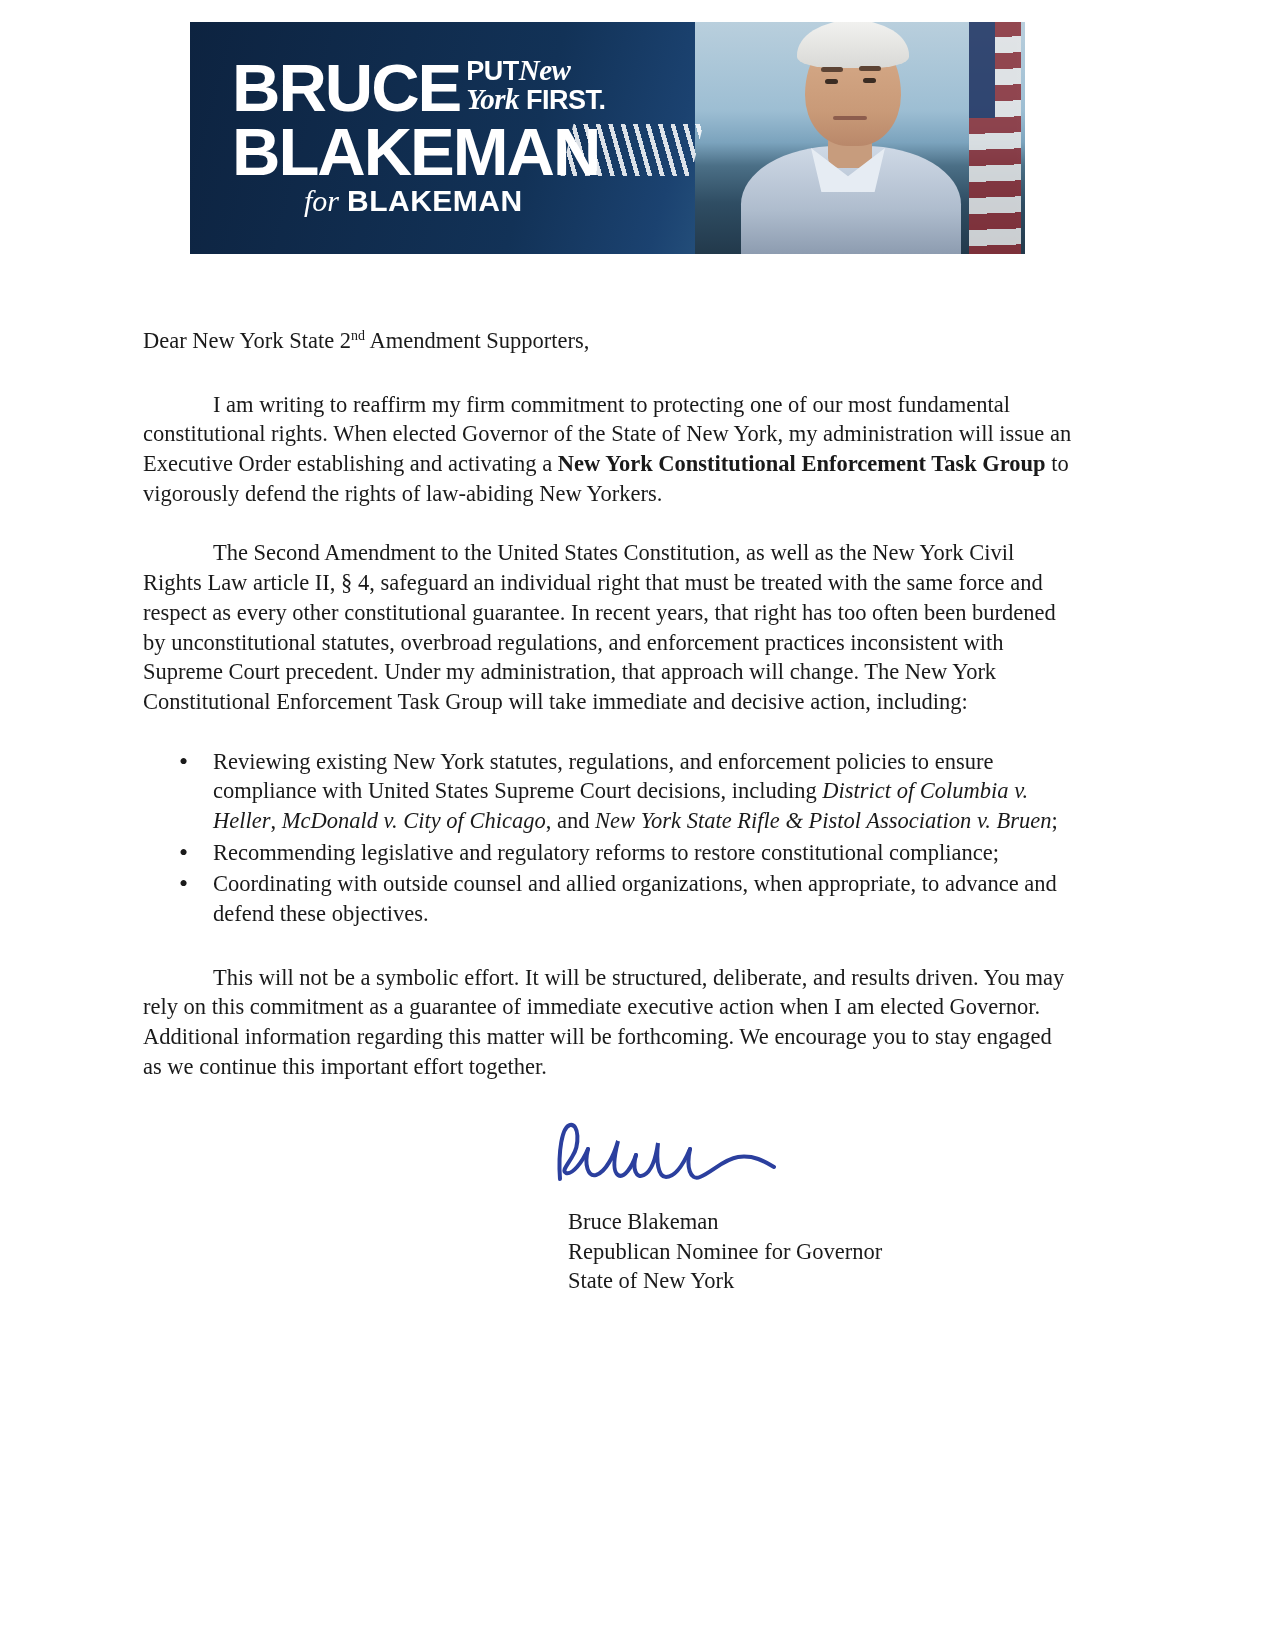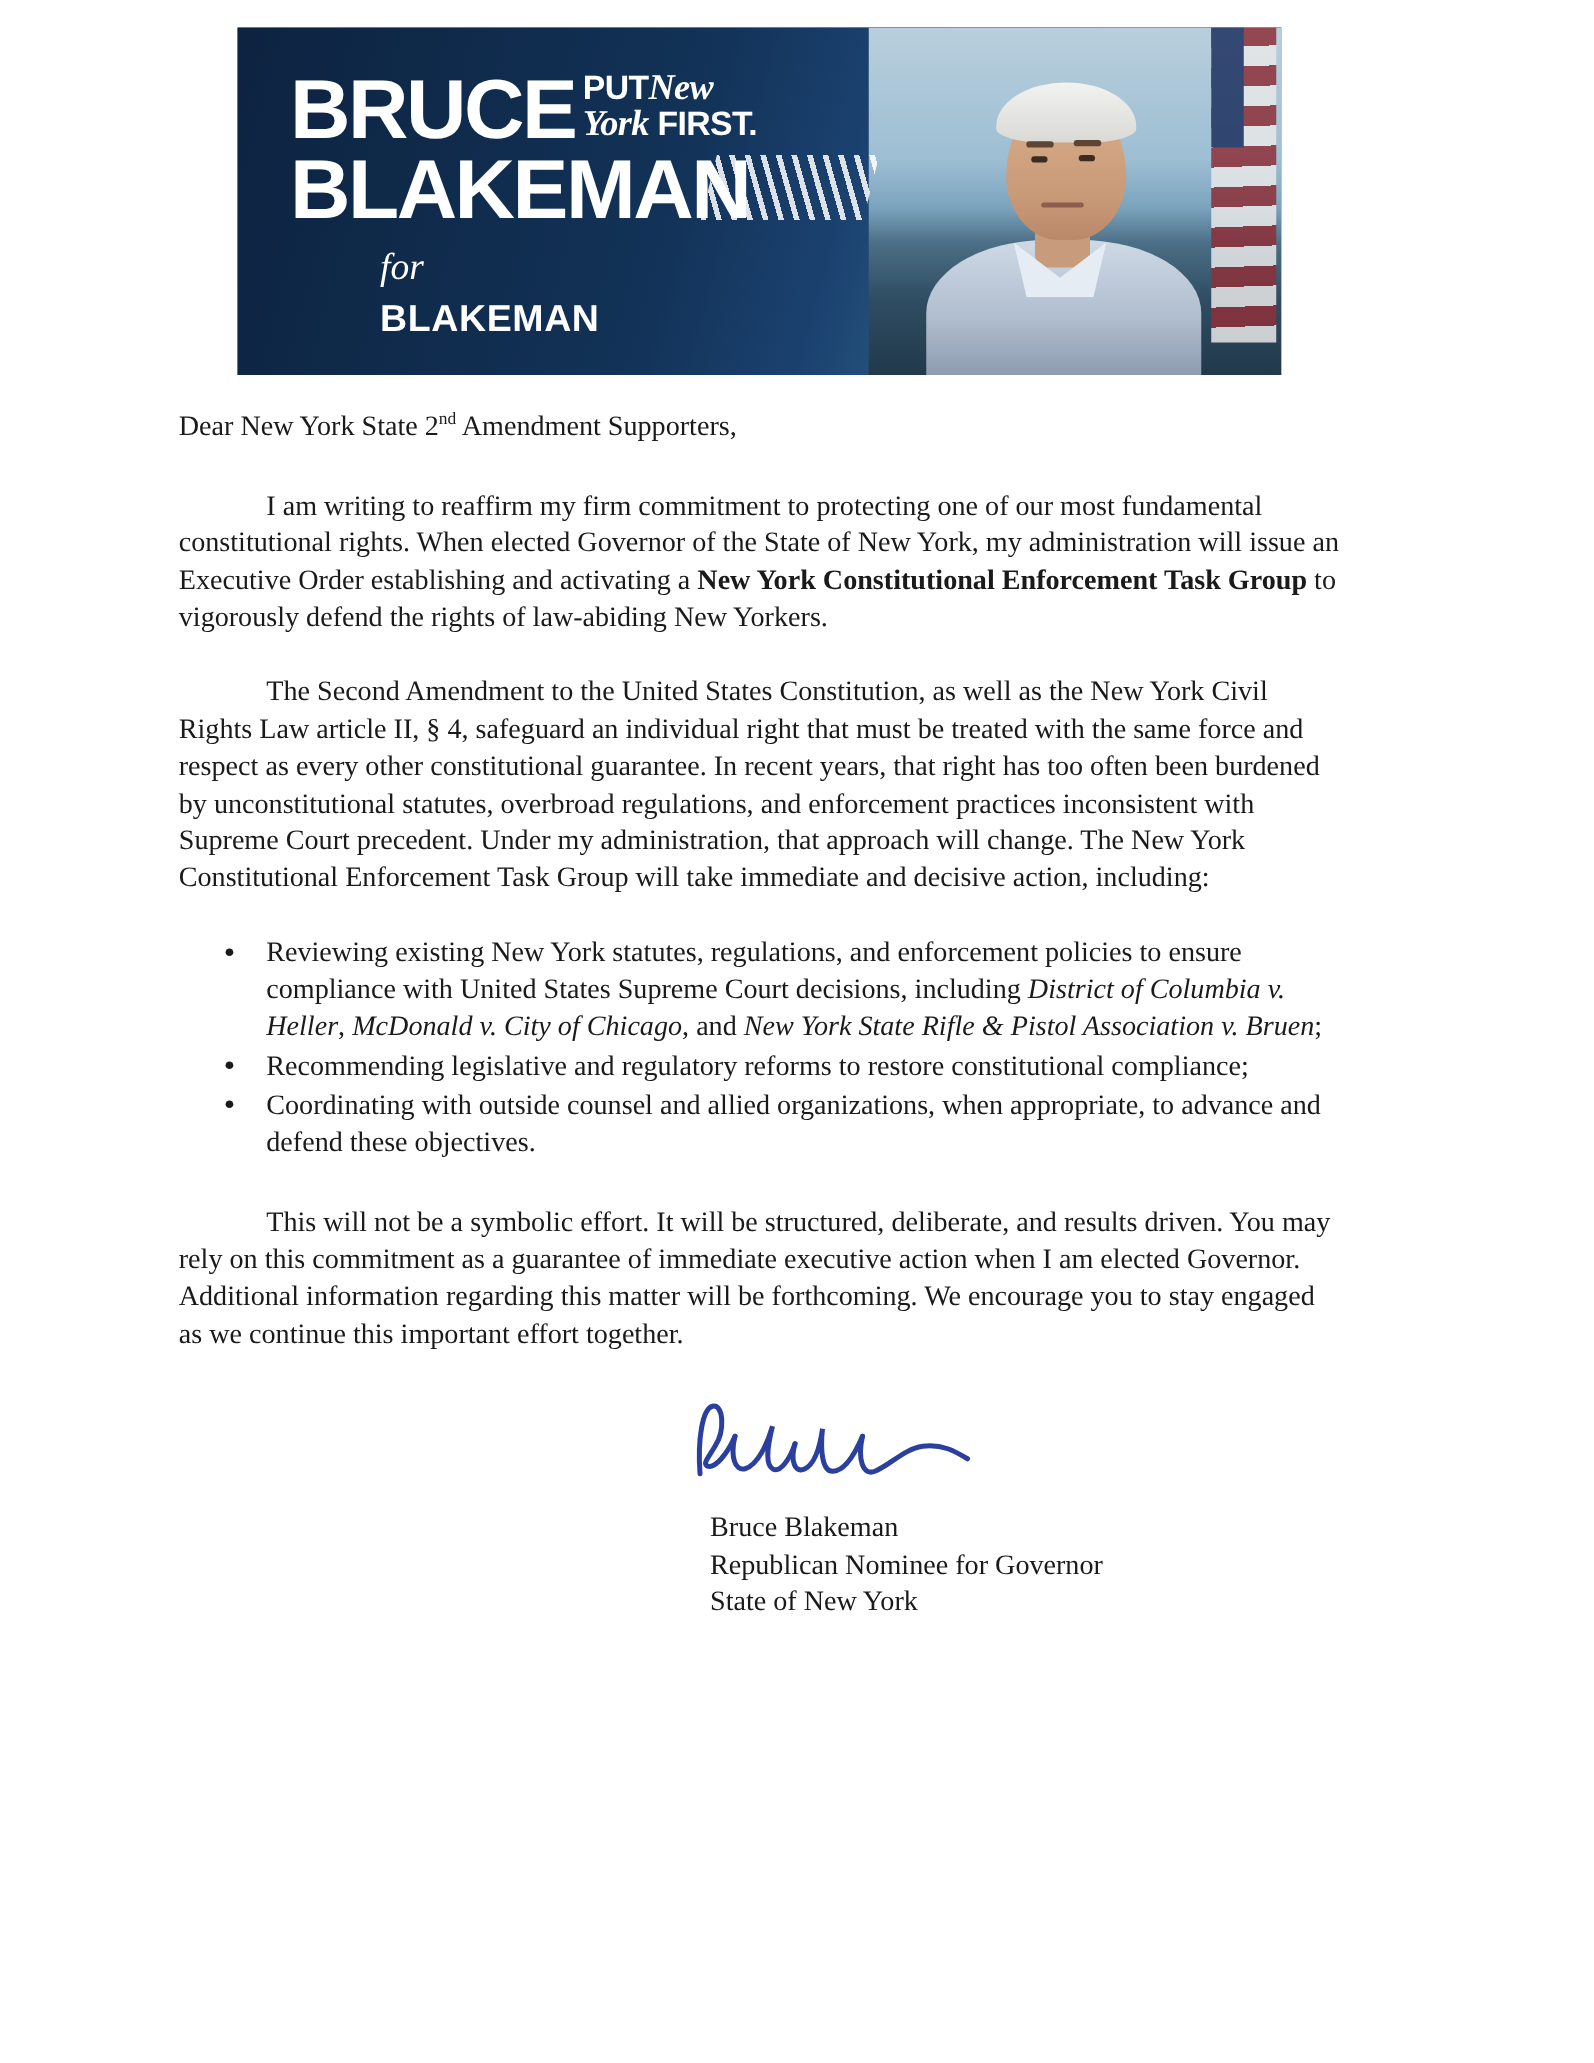--- a/index.html
+++ b/index.html
@@ -15,21 +15,21 @@
     position: relative;
     overflow: hidden;
   }
 
   
   .letterhead {
     position: absolute;
     left: 190px;
     top: 22px;
     width: 835px;
-    height: 278px;
+    height: 232px;
     overflow: hidden;
     background: #0f2746;
   }
   .banner-bg {
     position: absolute;
     inset: 0;
     background:
       linear-gradient(105deg, #0d2340 0%, #123257 42%, #1b4270 58%, #2d5c86 70%, #4e7ea3 82%, #7aa3bd 100%);
   }
   
@@ -190,23 +190,22 @@
     height: 52px;
     background:
       repeating-linear-gradient(62deg, rgba(255,255,255,.95) 0px, rgba(255,255,255,.95) 4px, rgba(15,39,70,0) 4px, rgba(15,39,70,0) 11px);
     transform: skewX(-14deg);
     opacity: .9;
   }
   .wm-gov {
     display: flex;
     align-items: baseline;
     gap: 8px;
-    margin-top: 13px;
+    margin-top: 0;
     padding-left: 72px;
-    flex-direction: column;
   }
   .wm-for {
     font-family: "Liberation Serif", serif;
     font-style: italic;
     font-size: 30px;
   }
   .wm-governor {
     font-family: "Liberation Sans", sans-serif;
     font-weight: 700;
     font-size: 30px;

